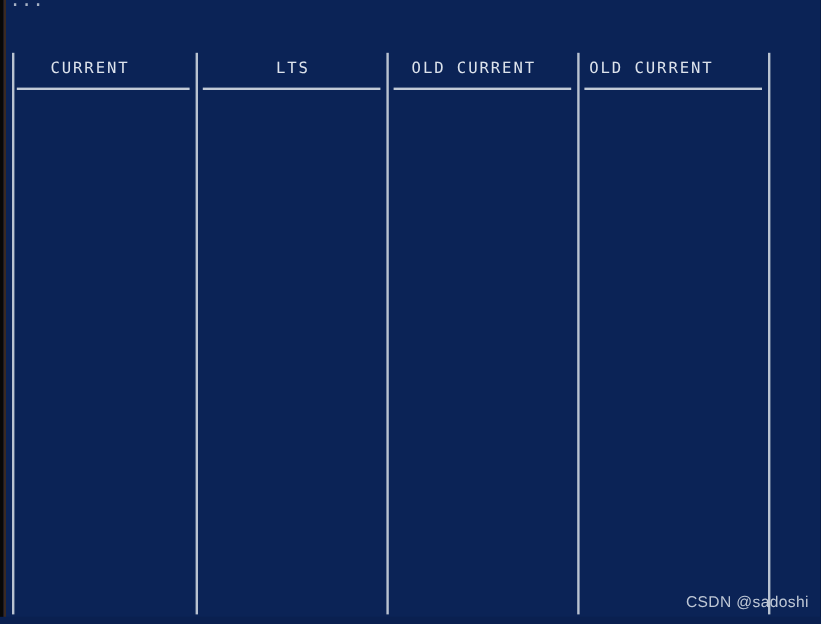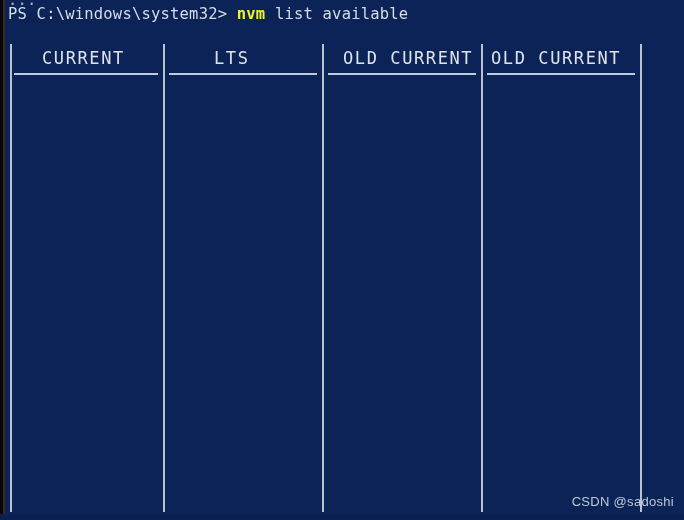--- a/index.html
+++ b/index.html
@@ -82,21 +82,21 @@
     position: absolute;
     height: 2px;
     background: #c2cad6;
     top: 73px;
   }
   .col-header {
     position: absolute;
     top: 49px;
     color: #dde3ec;
     font-family: "DejaVu Sans Mono", "Liberation Mono", monospace;
-    font-size: 17px;
+    font-size: 13px;
     line-height: 18px;
     letter-spacing: 1.6px;
     white-space: pre;
     text-align: center;
   }
 
   
   #watermark {
     position: absolute;
     right: 10px;
@@ -113,28 +113,27 @@
 </head>
 <body>
 
 <div id="terminal">
 
   <div class="left-edge-black"></div>
   <div class="left-edge-brown"></div>
 
   <div class="term-line" id="scrollback-line">...</div>
 
-  <div class="term-line" id="prompt-line"><span class="txt-white">PS C:\windows\system32&gt; </span><span class="txt-yellow">nvm</span><span class="txt-white"> list available</span></div>
 
   <div id="table-layer">
       <div class="vrule" style="left: 10px;"></div>
       <div class="col-header" style="left: 42px;">CURRENT</div>
       <div class="hrule" style="left: 14px; width: 144px;"></div>
       <div class="vrule" style="left: 163px;"></div>
-      <div class="col-header" style="left: 214px;">LTS</div>
+      <div class="col-header" style="left: 230px;">LTS</div>
       <div class="hrule" style="left: 169px; width: 148px;"></div>
       <div class="vrule" style="left: 322px;"></div>
       <div class="col-header" style="left: 343px;">OLD CURRENT</div>
       <div class="hrule" style="left: 328px; width: 148px;"></div>
       <div class="vrule" style="left: 481px;"></div>
       <div class="col-header" style="left: 491px;">OLD CURRENT</div>
       <div class="hrule" style="left: 487px; width: 148px;"></div>
       <div class="vrule" style="left: 640px;"></div>
     </div>
 

